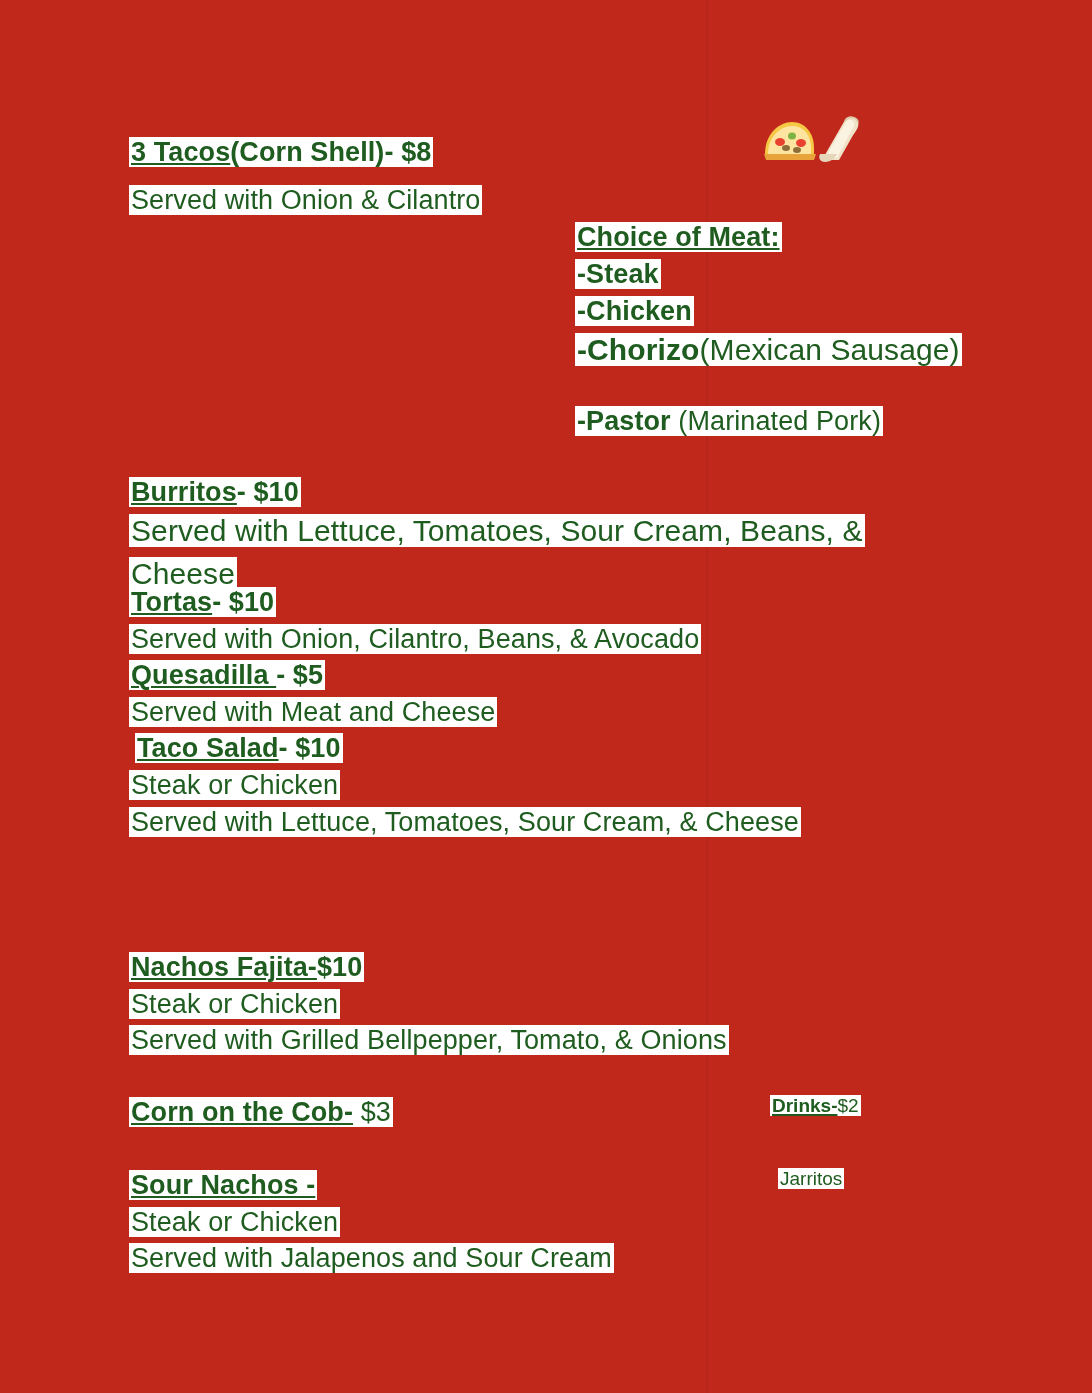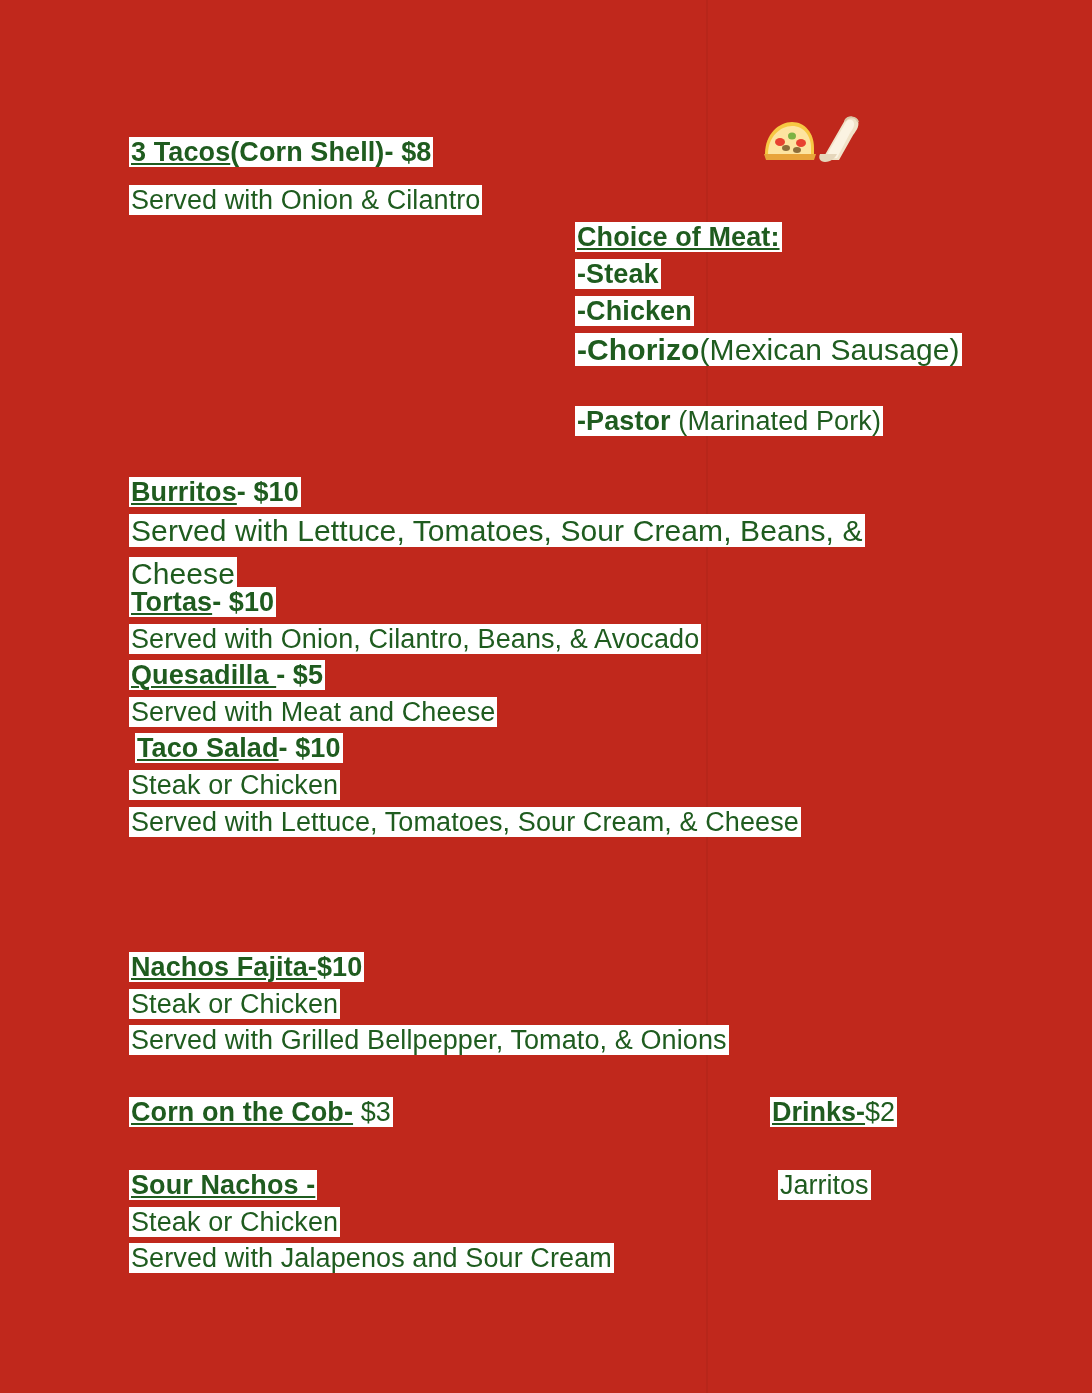--- a/index.html
+++ b/index.html
@@ -63,21 +63,21 @@
   .emoji {
     position: absolute;
     font-size: 40px;
     line-height: 1;
     user-select: none;
   }
   .emoji svg { display: block; }
 
   .right-col {
     position: absolute;
-    font-size: 27px;
+    font-size: 19px;
     white-space: nowrap;
   }
 </style>
 </head>
 <body>
 
 <div class="seam"></div>
 
 <div class="page">
 

